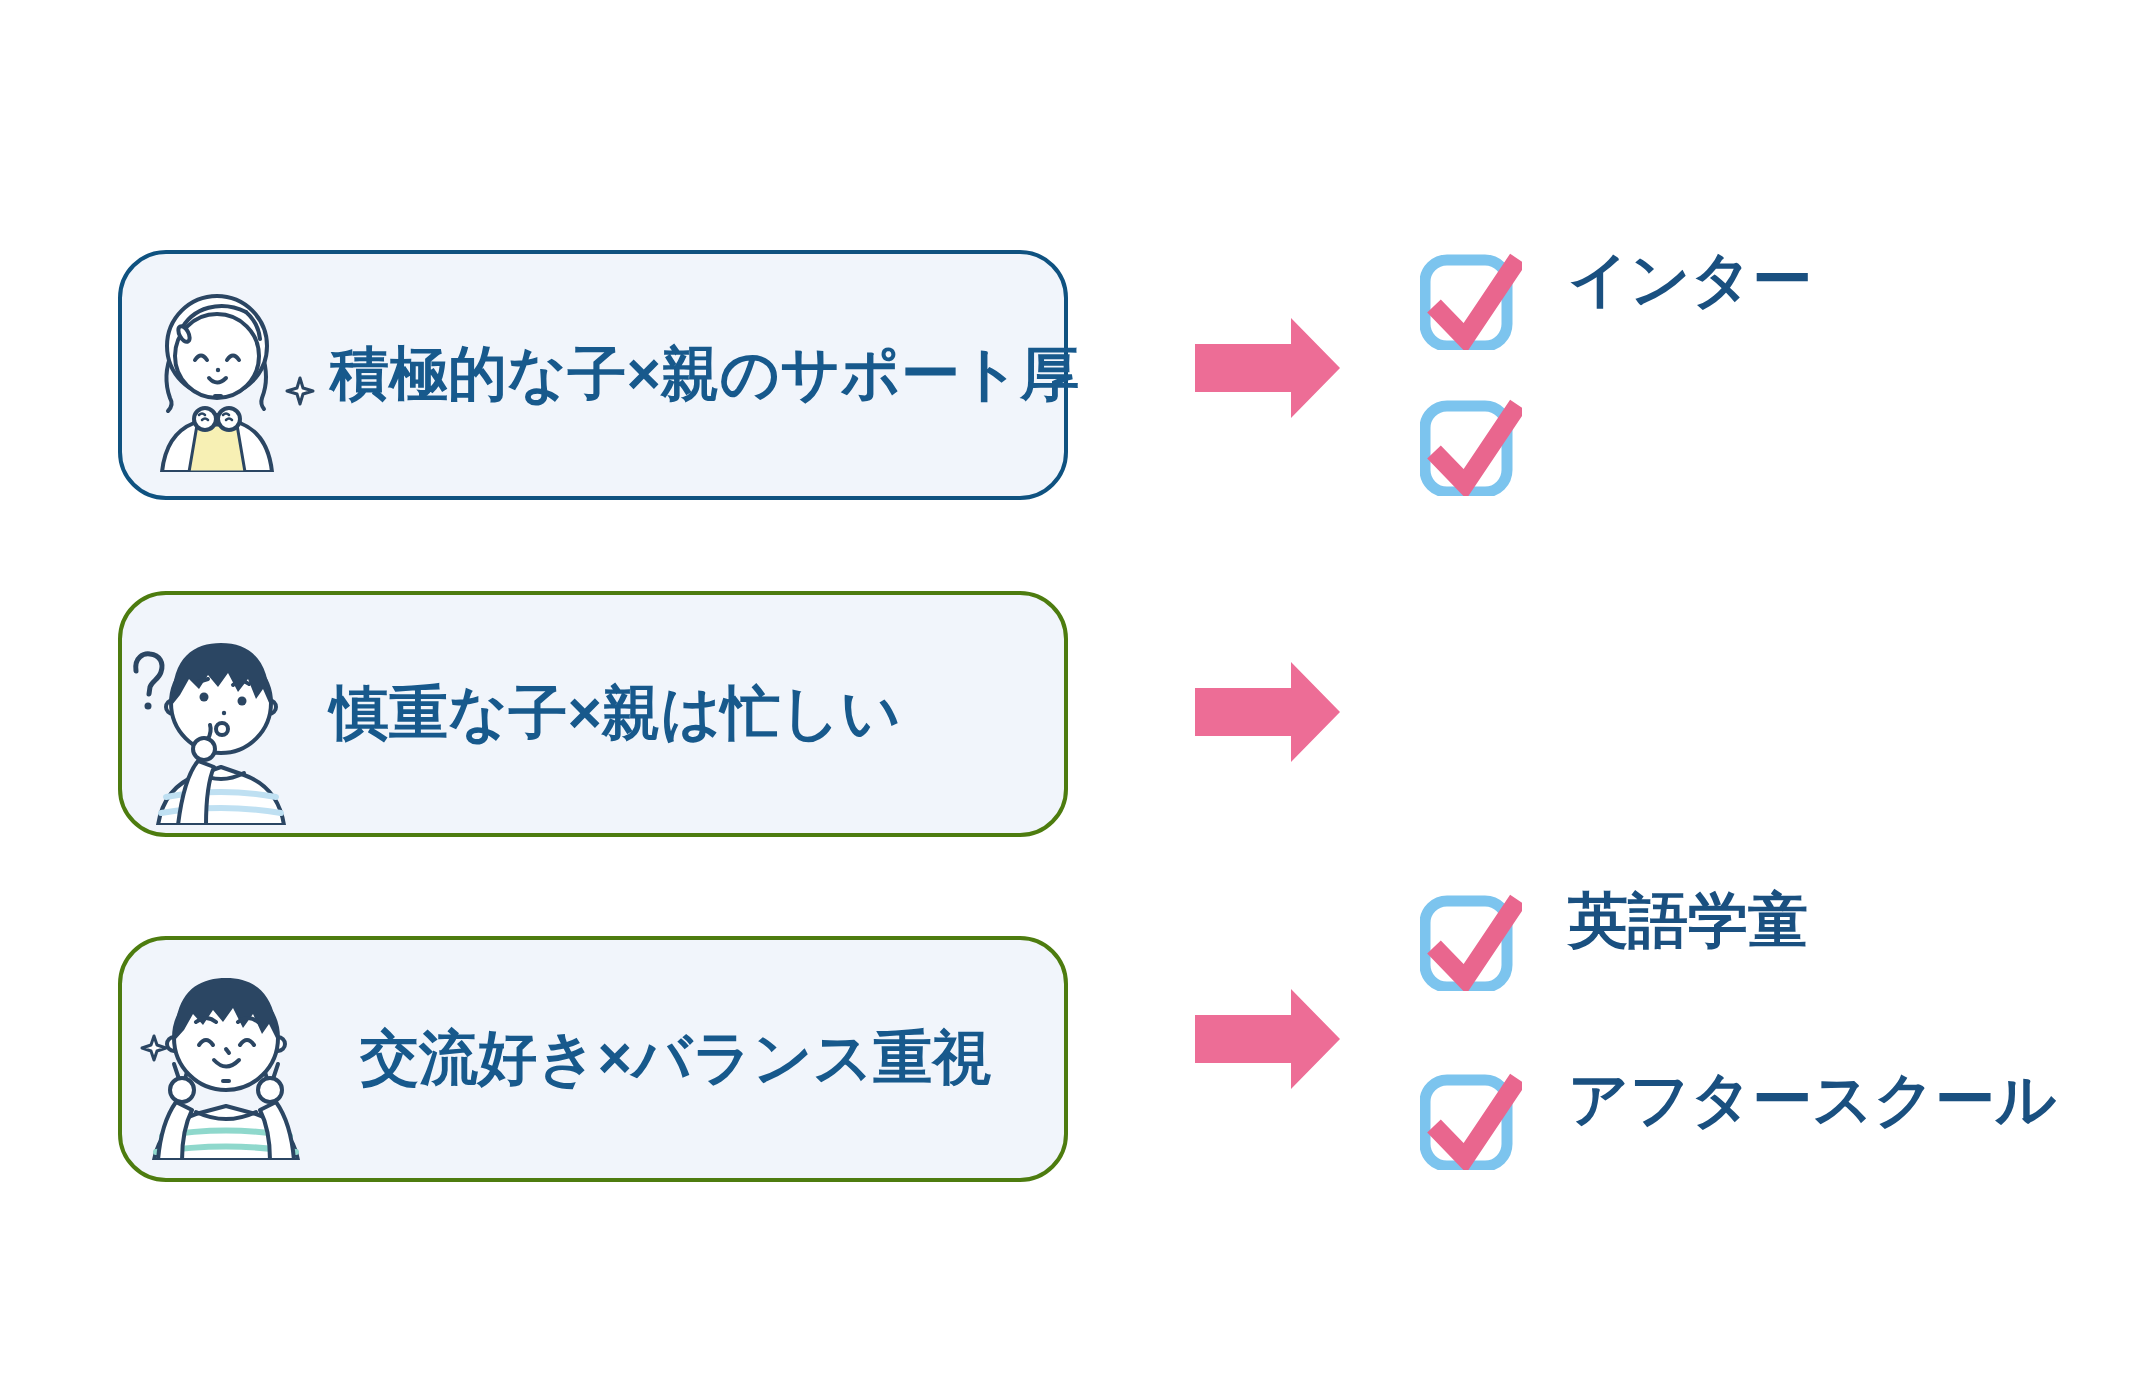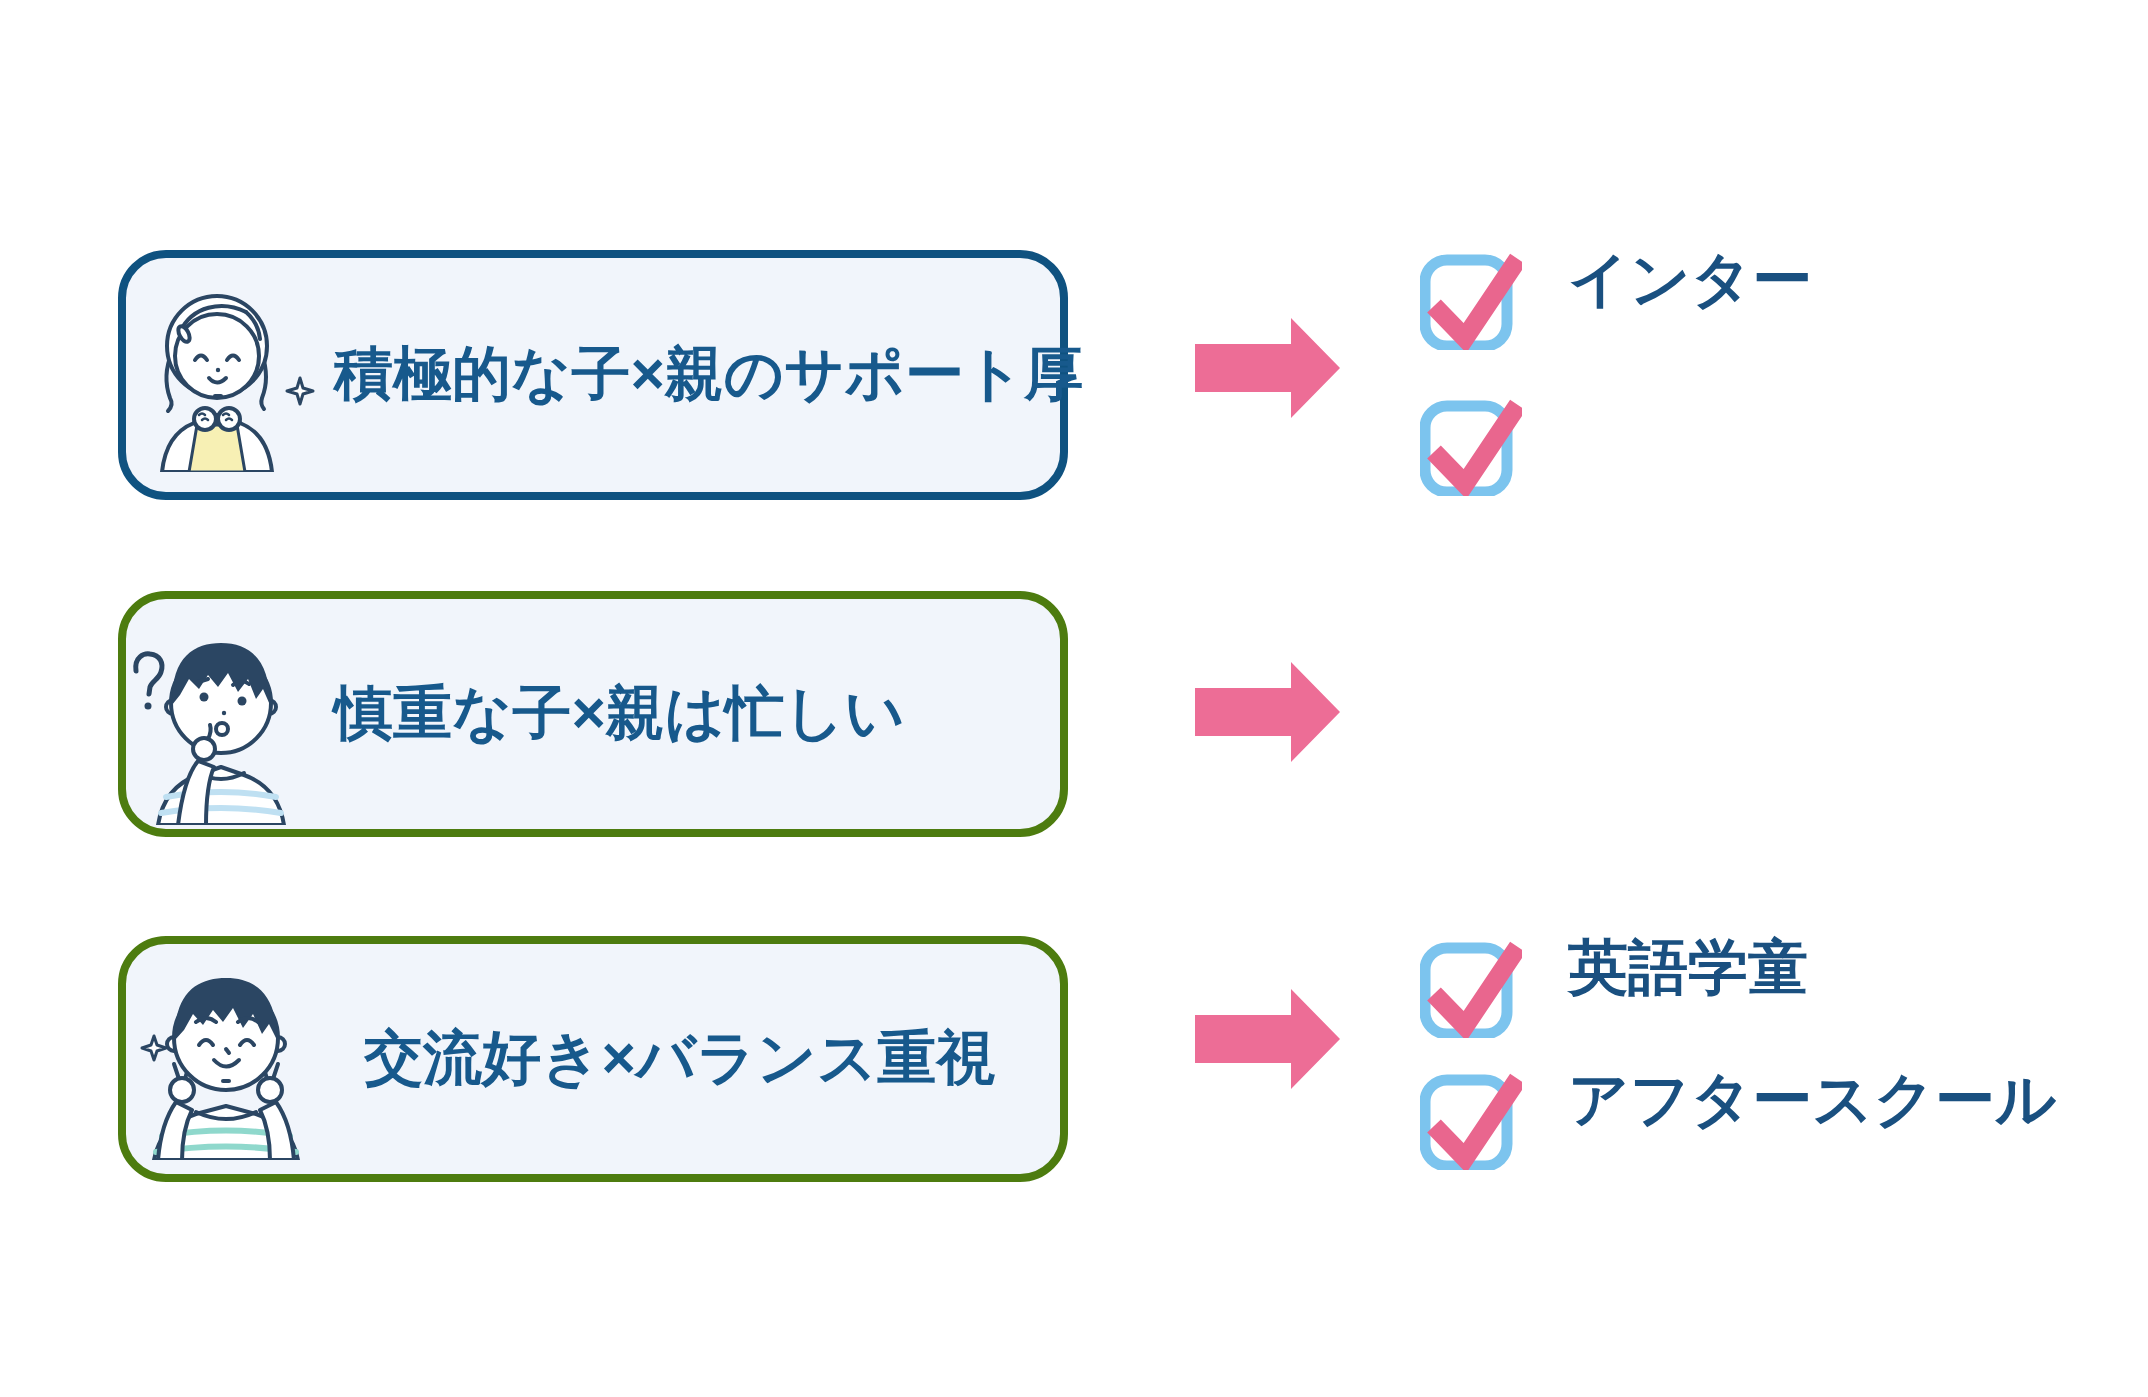--- a/index.html
+++ b/index.html
@@ -2,21 +2,21 @@
 <html><head>
 <meta charset="utf-8">
 <style>
   html,body{margin:0;padding:0;background:#ffffff;}
   .canvas{
     position:relative;width:2148px;height:1397px;background:#ffffff;
     font-family:"Liberation Sans", sans-serif;overflow:hidden;
   }
   .persona-box{
     position:absolute;left:118px;width:950px;box-sizing:border-box;
-    background:#f1f5fb;border:8px solid #4d7c0f;border-radius:48px;
+    background:#f1f5fb;border:4px solid #4d7c0f;border-radius:48px;
   }
   .persona-box.row1{top:250px;height:250px;border-color:#0f5280;}
   .persona-box.row2{top:591px;height:246px;text-align:center;}
   .persona-box.row3{top:936px;height:246px;text-align:center;}
   .persona-text{
     position:absolute;top:50%;transform:translateY(-50%);
     font-weight:bold;font-size:59px;color:#17598c;white-space:nowrap;
   }
   .persona-text.t1{left:208px;}
   .persona-text.t2{left:208px;}
@@ -28,21 +28,21 @@
   .arrow{position:absolute;left:1195px;width:145px;height:100px;}
   .arrow.a1{top:318px;}
   .arrow.a2{top:662px;}
   .arrow.a3{top:989px;}
   .check-item{
     position:absolute;left:1420px;display:flex;align-items:flex-start;gap:46px;
   }
   .check-item.c1a{top:248px;}
   .check-item.c1b{top:394px;}
   .check-item.c2a{top:665px;}
-  .check-item.c3a{top:936px;}
+  .check-item.c3a{top:889px;}
   .check-item.c3b{top:1068px;}
   .checkbox-svg{flex:0 0 auto;display:block;}
   .check-label{
     font-weight:bold;font-size:60px;color:#1a5080;line-height:1.08;white-space:nowrap;
   }
 </style>
 </head>
 <body>
 
 <div class="canvas">

